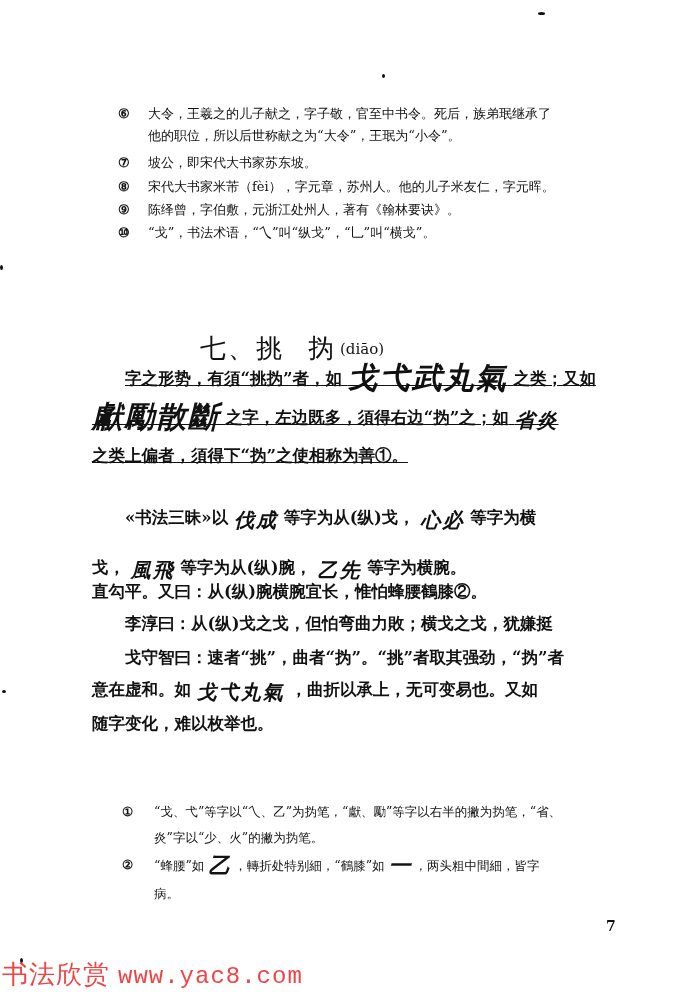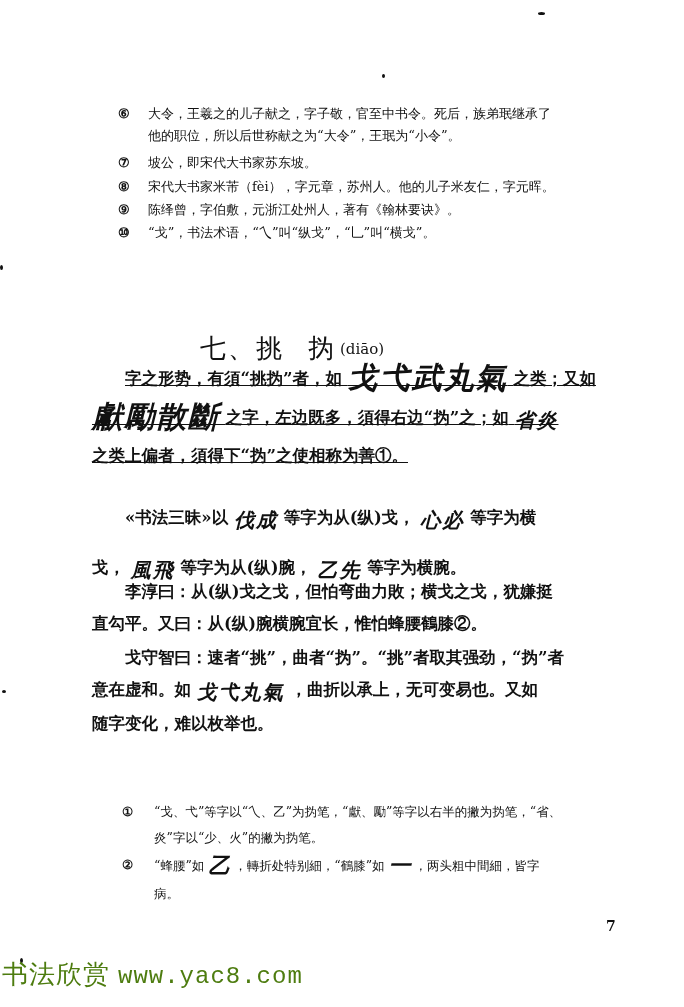--- a/index.html
+++ b/index.html
@@ -24,21 +24,21 @@
     .para .cal.mid { font-size: 20px; }
     .para .line { display: block; white-space: nowrap; }
     .indent { padding-left: 33px; }
 
     .fnote { position: absolute; left: 122px; width: 510px; font-size: 12.5px; line-height: 26px; }
     .fnote .num { position: absolute; left: 0; top: 0; font-weight: bold; }
     .fnote .txt { display: block; margin-left: 32px; }
     .fnote .cal { font-size: 22px; font-weight: 900; vertical-align: -3px; font-style: italic; }
 
     .page-number { position: absolute; left: 606px; top: 918px; font-size: 14px; font-weight: bold; }
-    .watermark { position: absolute; left: 2px; top: 957px; font-size: 26px; color: #4d7c0f; font-family: "DejaVu Serif", serif; letter-spacing: 1px; }
+    .watermark { position: absolute; left: 2px; top: 957px; font-size: 26px; color: #ef4444; font-family: "DejaVu Serif", serif; letter-spacing: 1px; }
     .watermark .url { font-family: "Liberation Mono", "DejaVu Sans Mono", monospace; font-size: 24px; margin-left: 8px; }
   </style>
 </head>
 <body>
 
 <div class="page">
 
   <div class="speck" style="left:538px;top:12px;width:7px;height:3px;"></div>
   <div class="speck" style="left:382px;top:74px;width:3px;height:4px;"></div>
   <div class="speck" style="left:0px;top:265px;width:3px;height:5px;"></div>
@@ -96,22 +96,22 @@
     <span class="line" style="margin-top:16px;">
       <span>戈，</span>
       <span class="cal mid">風飛</span>
       <span>等字为从(纵)腕，</span>
       <span class="cal mid">乙先</span>
       <span>等字为横腕。</span>
     </span>
   </div>
 
   <div class="para" style="top:576px;">
+    <span class="line">直勾平。又曰：从(纵)腕横腕宜长，惟怕蜂腰鶴膝②。</span>
     <span class="line indent">李淳曰：从(纵)戈之戈，但怕弯曲力敗；横戈之戈，犹嫌挺</span>
-    <span class="line">直勾平。又曰：从(纵)腕横腕宜长，惟怕蜂腰鶴膝②。</span>
   </div>
 
   <div class="para" style="top:642px;">
     <span class="line indent">戈守智曰：速者“挑”，曲者“㧑”。“挑”者取其强劲，“㧑”者</span>
     <span class="line">
       <span>意在虚和。如</span>
       <span class="cal mid">戈弋丸氣</span>
       <span>，曲折以承上，无可变易也。又如</span>
     </span>
     <span class="line">随字变化，难以枚举也。</span>

